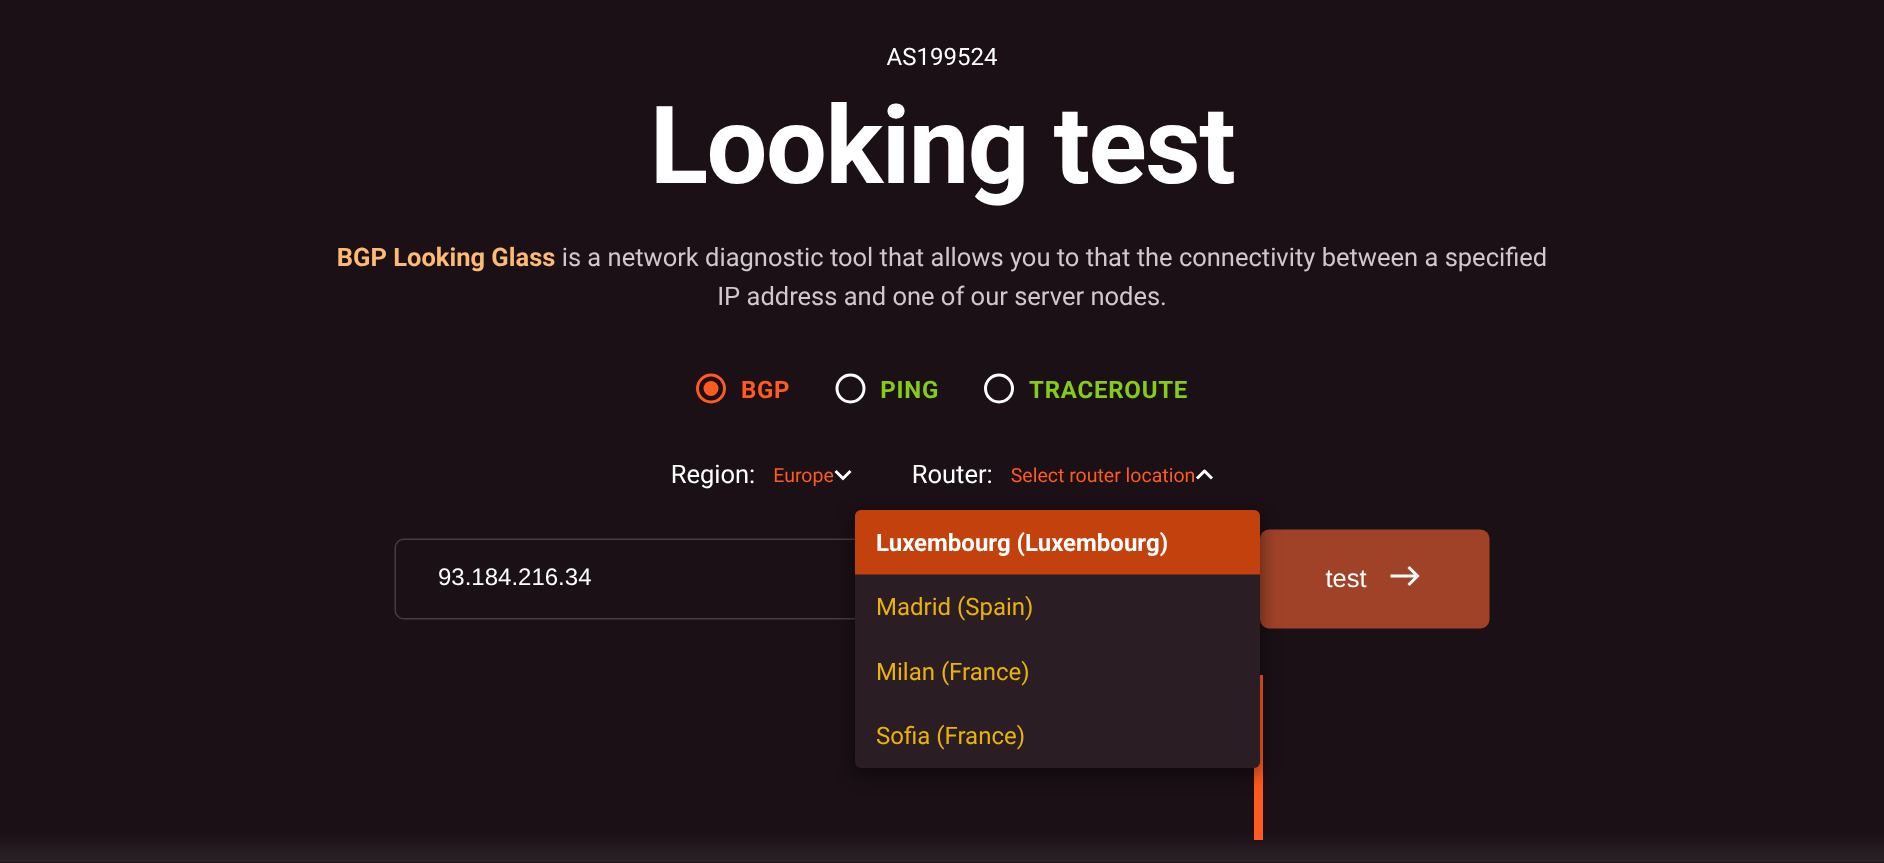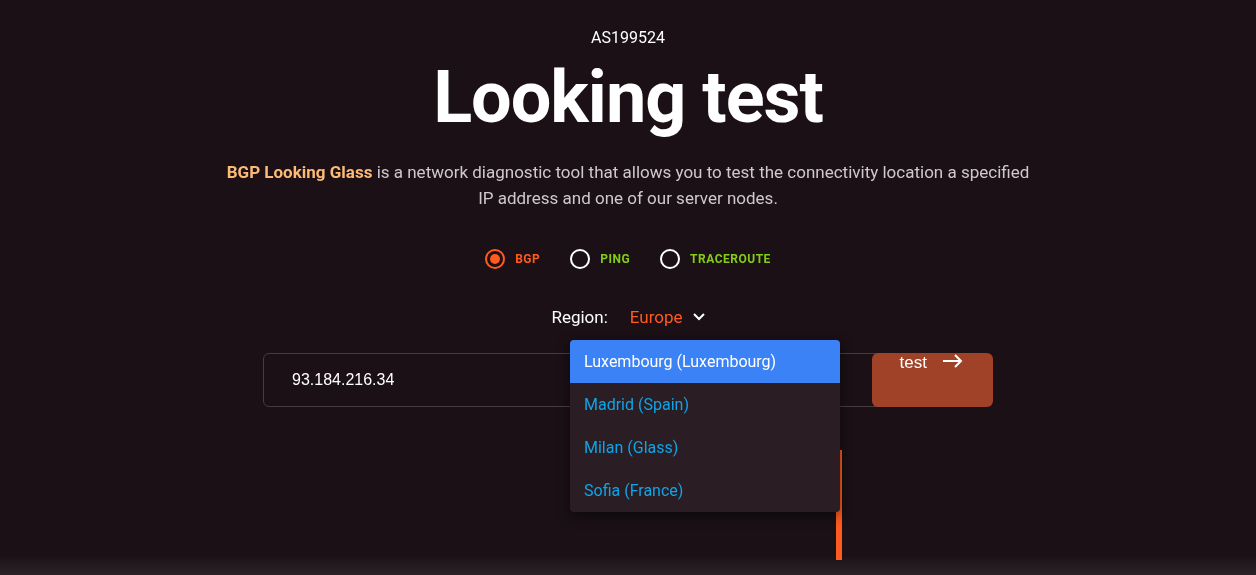--- a/index.html
+++ b/index.html
@@ -72,50 +72,49 @@
       position: absolute;
       width: 10px;
       height: 10px;
       background: #ff5a1f;
       border-radius: 50%;
       top: 50%;
       left: 50%;
       transform: translate(-50%, -50%);
     }
     .radio-label {
-      font-size: 12px;
+      font-size: 16px;
       font-weight: 700;
       letter-spacing: 0.5px;
     }
     .radio-label.selected {
       color: #ff5a1f;
     }
     .radio-label.unselected {
       color: #84cc16;
     }
     .selectors {
       display: flex;
       gap: 40px;
       margin-bottom: 26px;
       align-items: center;
     }
     .selector {
       display: flex;
       align-items: center;
-      gap: 10px;
       cursor: pointer;
       position: relative;
     }
     .selector-label {
       color: #ffffff;
       font-size: 17px;
     }
     .selector-value {
       color: #ff5a1f;
-      font-size: 17px;
+      font-size: 13px;
       margin-left: 12px;
     }
     .chevron {
       width: 12px;
       height: 12px;
       display: inline-flex;
       align-items: center;
       justify-content: center;
     }
     .chevron svg {
@@ -129,28 +128,28 @@
       left: 570px;
       width: 270px;
       background: #2a1d24;
       border-radius: 4px;
       box-shadow: 0 4px 12px rgba(0,0,0,0.5);
       overflow: hidden;
       z-index: 100;
     }
     .dropdown-item {
       padding: 12px 14px;
-      color: #0ea5e9;
+      color: #eab308;
       font-size: 16px;
       cursor: pointer;
     }
     .dropdown-item.highlighted {
-      background: #3b82f6;
-      color: #ffffff;
-      font-weight: 400;
+      background: #c2410c;
+      color: #ffffff;
+      font-weight: 700;
     }
     .input-row {
       display: flex;
       align-items: center;
       gap: 0;
       width: 730px;
     }
     .ip-input {
       flex: 1;
       background: #1a1015;
@@ -159,29 +158,29 @@
       padding: 16px 28px;
       color: #ffffff;
       font-size: 16px;
       outline: none;
       height: 54px;
     }
     .run-button {
       background: #a04228;
       border: none;
       border-radius: 6px;
-      padding: 0 28px;
+      padding: 0 44px;
       color: #ffffff;
       font-size: 17px;
       font-weight: 400;
       cursor: pointer;
       display: flex;
-      align-items: flex-start;
+      align-items: center;
       gap: 14px;
-      height: 54px;
+      height: 66px;
       margin-left: -40px;
       position: relative;
       z-index: 1;
     }
     .arrow-icon svg {
       stroke: #ffffff;
       stroke-width: 2;
       fill: none;
     }
     .bottom-light {
@@ -202,21 +201,21 @@
       z-index: 50;
     }
   </style>
 </head>
 <body>
 
 <div class="container">
   <div class="as-number">AS199524</div>
   <h1 class="title">Looking test</h1>
   <p class="description">
-    <span class="bold">BGP Looking Glass</span><span> is a network diagnostic tool that allows you to test the connectivity location a specified IP address and one of our server nodes.</span>
+    <span class="bold">BGP Looking Glass</span><span> is a network diagnostic tool that allows you to that the connectivity between a specified IP address and one of our server nodes.</span>
   </p>
 
   <div class="radio-group">
     <div class="radio-option">
       <div class="radio-circle selected"></div>
       <span class="radio-label selected">BGP</span>
     </div>
     <div class="radio-option">
       <div class="radio-circle"></div>
       <span class="radio-label unselected">PING</span>
@@ -227,20 +226,29 @@
     </div>
   </div>
 
   <div class="selectors">
     <div class="selector">
       <span class="selector-label">Region:</span>
       <span class="selector-value">Europe</span>
       <span class="chevron">
         <svg width="12" height="8" viewBox="0 0 12 8">
             <polyline points="1,1 6,6 11,1"></polyline>
+          </svg>
+      </span>
+    </div>
+    <div class="selector">
+      <span class="selector-label">Router:</span>
+      <span class="selector-value">Select router location</span>
+      <span class="chevron">
+        <svg width="12" height="8" viewBox="0 0 12 8">
+            <polyline points="1,6 6,1 11,6"></polyline>
           </svg>
       </span>
     </div>
   </div>
 
   <div class="input-row">
     <input class="ip-input" type="text" value="93.184.216.34" style="">
     <button class="run-button">
       <span>test</span>
       <span class="arrow-icon">
@@ -249,18 +257,18 @@
             <polyline points="14,1 20,7 14,13"></polyline>
           </svg>
       </span>
     </button>
   </div>
 </div>
 
 <div class="dropdown">
   <div class="dropdown-item highlighted">Luxembourg (Luxembourg)</div>
   <div class="dropdown-item">Madrid (Spain)</div>
-  <div class="dropdown-item">Milan (Glass)</div>
+  <div class="dropdown-item">Milan (France)</div>
   <div class="dropdown-item">Sofia (France)</div>
 </div>
 
 <div class="orange-edge"></div>
 <div class="bottom-light"></div>
 
 </body></html>

